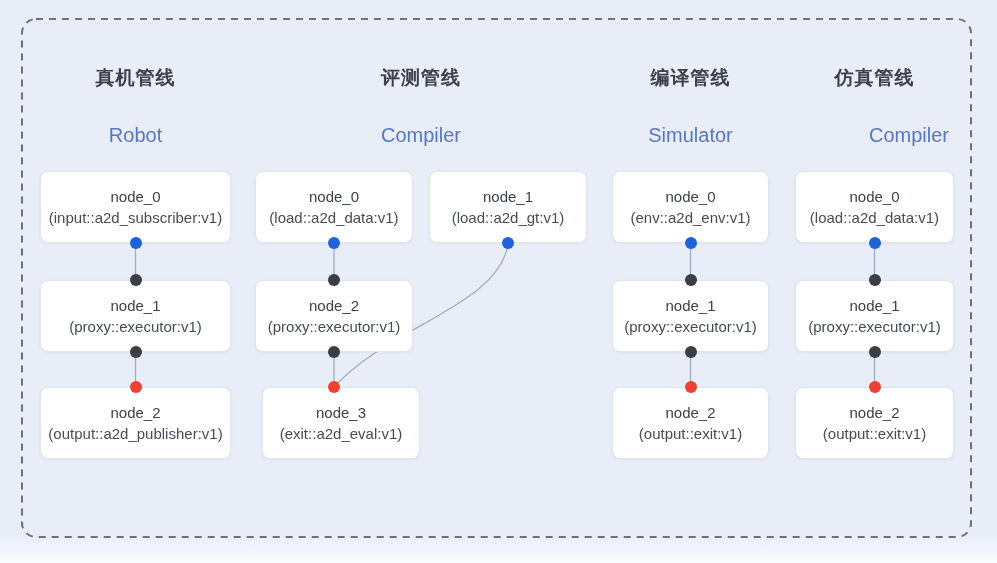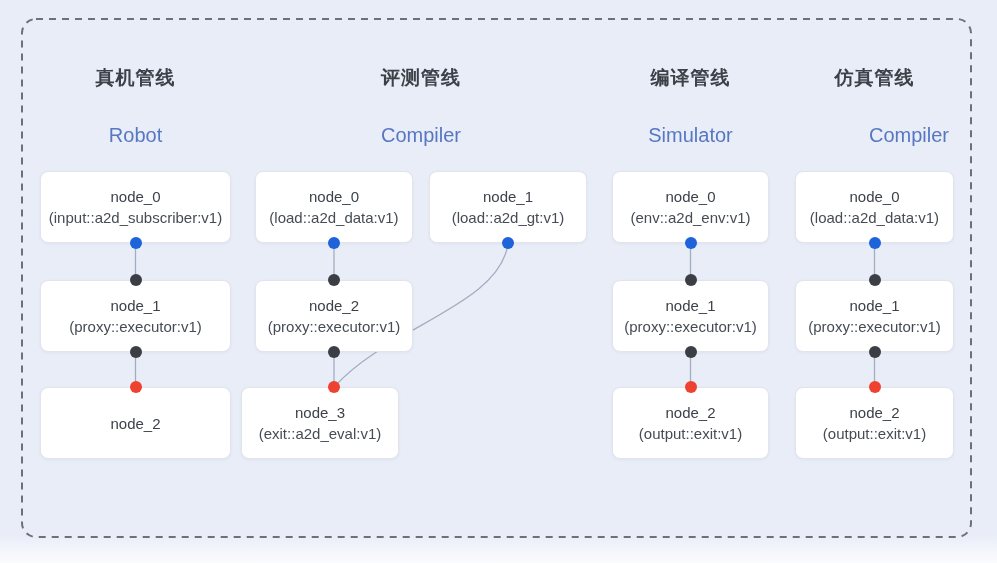--- a/index.html
+++ b/index.html
@@ -83,35 +83,36 @@
   <div class="card" style="left:40px;top:171px;width:191px">
     <div class="node-name">node_0</div>
     <div class="node-detail">(input::a2d_subscriber:v1)</div>
   </div>
   <div class="card" style="left:40px;top:280px;width:191px">
     <div class="node-name">node_1</div>
     <div class="node-detail">(proxy::executor:v1)</div>
   </div>
   <div class="card" style="left:40px;top:387px;width:191px">
     <div class="node-name">node_2</div>
+    <div class="node-detail">(output::a2d_publisher:v1)</div>
   </div>
 
   <div class="card" style="left:255px;top:171px;width:158px">
     <div class="node-name">node_0</div>
     <div class="node-detail">(load::a2d_data:v1)</div>
   </div>
   <div class="card" style="left:429px;top:171px;width:158px">
     <div class="node-name">node_1</div>
     <div class="node-detail">(load::a2d_gt:v1)</div>
   </div>
   <div class="card" style="left:255px;top:280px;width:158px">
     <div class="node-name">node_2</div>
     <div class="node-detail">(proxy::executor:v1)</div>
   </div>
-  <div class="card" style="left:241px;top:387px;width:158px">
+  <div class="card" style="left:262px;top:387px;width:158px">
     <div class="node-name">node_3</div>
     <div class="node-detail">(exit::a2d_eval:v1)</div>
   </div>
 
   <div class="card" style="left:612px;top:171px;width:157px">
     <div class="node-name">node_0</div>
     <div class="node-detail">(env::a2d_env:v1)</div>
   </div>
   <div class="card" style="left:612px;top:280px;width:157px">
     <div class="node-name">node_1</div>

